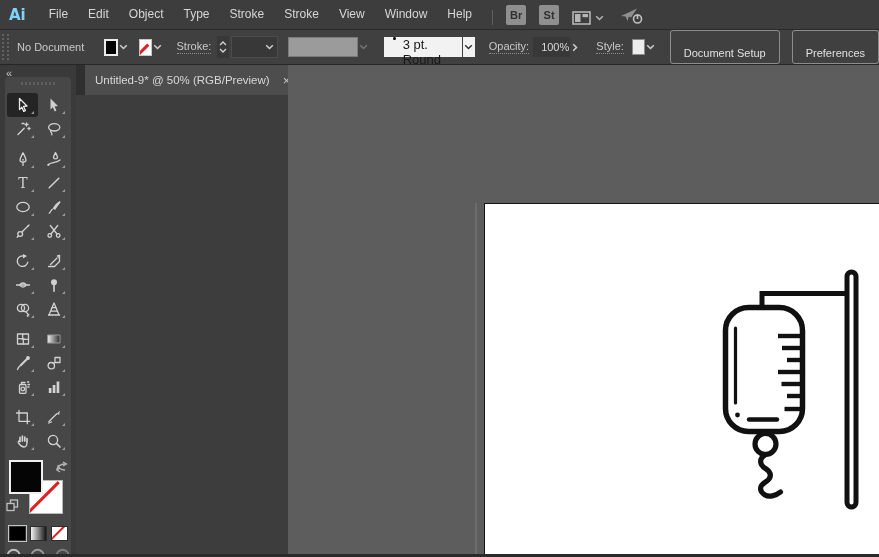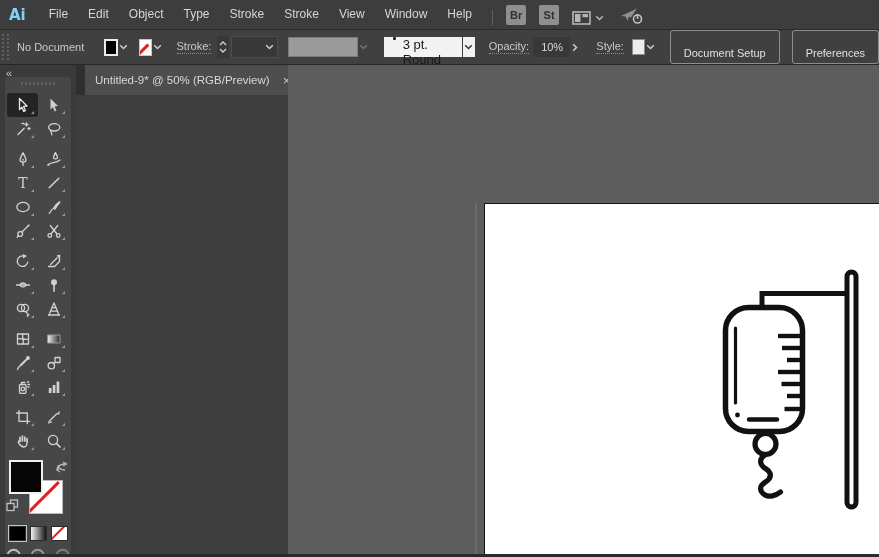--- a/index.html
+++ b/index.html
@@ -168,21 +168,21 @@
       <span class="brush-dot"></span>
       <span>3 pt. Round</span>
     </div>
     <div class="brush-chev">
       <svg width="9" height="6" viewBox="0 0 9 6">
           <path d="M1.2 1.2 L4.5 4.5 L7.8 1.2" fill="none" stroke="#333" stroke-width="1.5"></path>
         </svg>
     </div>
 
     <span class="cb-label cb-link ml14">Opacity:</span>
-    <div class="opacity-field">10%</div>
+    <div class="opacity-field">100%</div>
     <div class="next-btn">
       <svg width="6" height="9" viewBox="0 0 6 9">
           <path d="M1.2 1.2 L4.5 4.5 L1.2 7.8" fill="none" stroke="#cfcfcf" stroke-width="1.5"></path>
         </svg>
     </div>
 
     <span class="cb-label cb-link ml16">Style:</span>
     <div class="style-swatch"></div>
     <div class="chev-btn">
       <svg width="9" height="6" viewBox="0 0 9 6">

